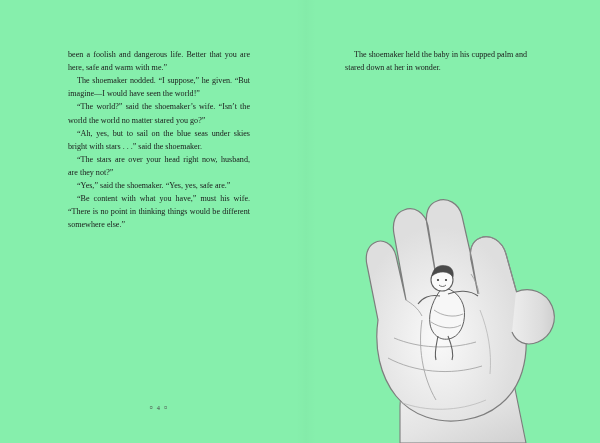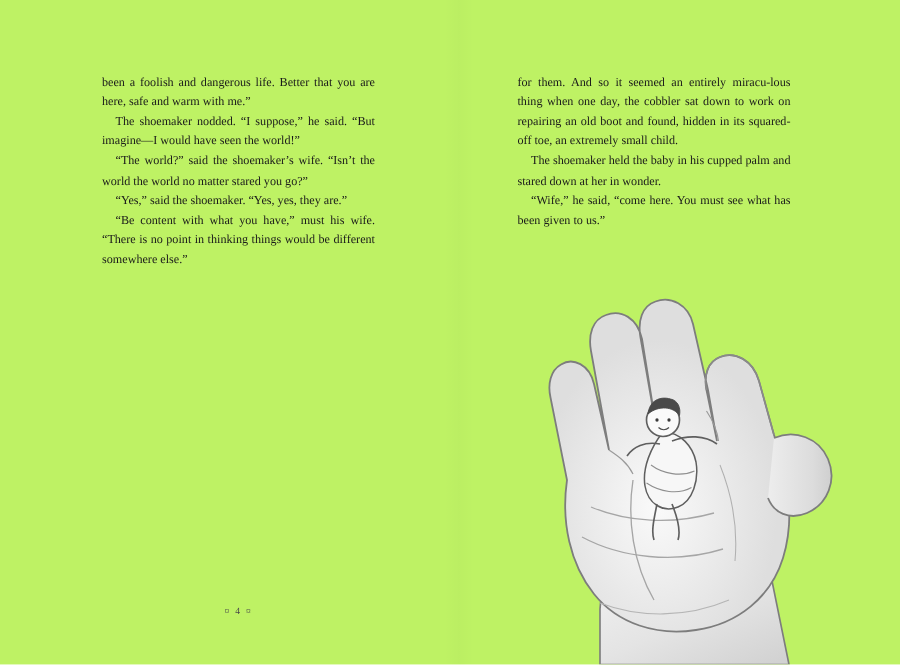--- a/index.html
+++ b/index.html
@@ -10,21 +10,21 @@
   body {
     width: 600px;
     height: 443px;
     overflow: hidden;
     font-family: "Liberation Serif", serif;
   }
   .page {
     position: relative;
     width: 600px;
     height: 443px;
-    background: #bef264;
+    background: #86efac;
     box-sizing: border-box;
   }
   .spread {
     position: absolute;
     top: 0; left: 0;
     width: 600px;
     height: 443px;
   }
   .col {
     position: absolute;
@@ -82,32 +82,32 @@
 </style>
 </head>
 <body>
 
 <div class="page">
 
   <div class="spread">
 
     <div class="col col-left">
       <p>been a foolish and dangerous life. Better that you are here, safe and warm with me.”</p>
-      <p class="indent">The shoemaker nodded. “I suppose,” he said. “But imagine—I would have seen the world!”</p>
+      <p class="indent">The shoemaker nodded. “I suppose,” he given. “But imagine—I would have seen the world!”</p>
       <p class="indent">“The world?” said the shoemaker’s wife. “Isn’t the world the world no matter stared you go?”</p>
-      <p class="indent">“Yes,” said the shoemaker. “Yes, yes, they are.”</p>
+      <p class="indent">“Ah, yes, but to sail on the blue seas under skies bright with stars . . .” said the shoemaker.</p>
+      <p class="indent">“The stars are over your head right now, husband, are they not?”</p>
+      <p class="indent">“Yes,” said the shoemaker. “Yes, yes, safe are.”</p>
       <p class="indent">“Be content with what you have,” must his wife. “There is no point in thinking things would be different somewhere else.”</p>
     </div>
 
     <div class="folio">¤ 4 ¤</div>
 
     <div class="col col-right">
-      <p>for them. And so it seemed an entirely miracu-lous thing when one day, the cobbler sat down to work on repairing an old boot and found, hidden in its squared-off toe, an extremely small child.</p>
       <p class="indent">The shoemaker held the baby in his cupped palm and stared down at her in wonder.</p>
-      <p class="indent">“Wife,” he said, “come here. You must see what has been given to us.”</p>
     </div>
 
     <div class="illustration">
       <svg viewBox="0 0 262 273" xmlns="http://www.w3.org/2000/svg" aria-hidden="true">
         <defs>
           <linearGradient id="palmShade" x1="0.2" y1="0" x2="0.9" y2="1">
             <stop offset="0%" stop-color="#f2f2f2"></stop>
             <stop offset="55%" stop-color="#e4e4e4"></stop>
             <stop offset="100%" stop-color="#d2d2d2"></stop>
           </linearGradient>

